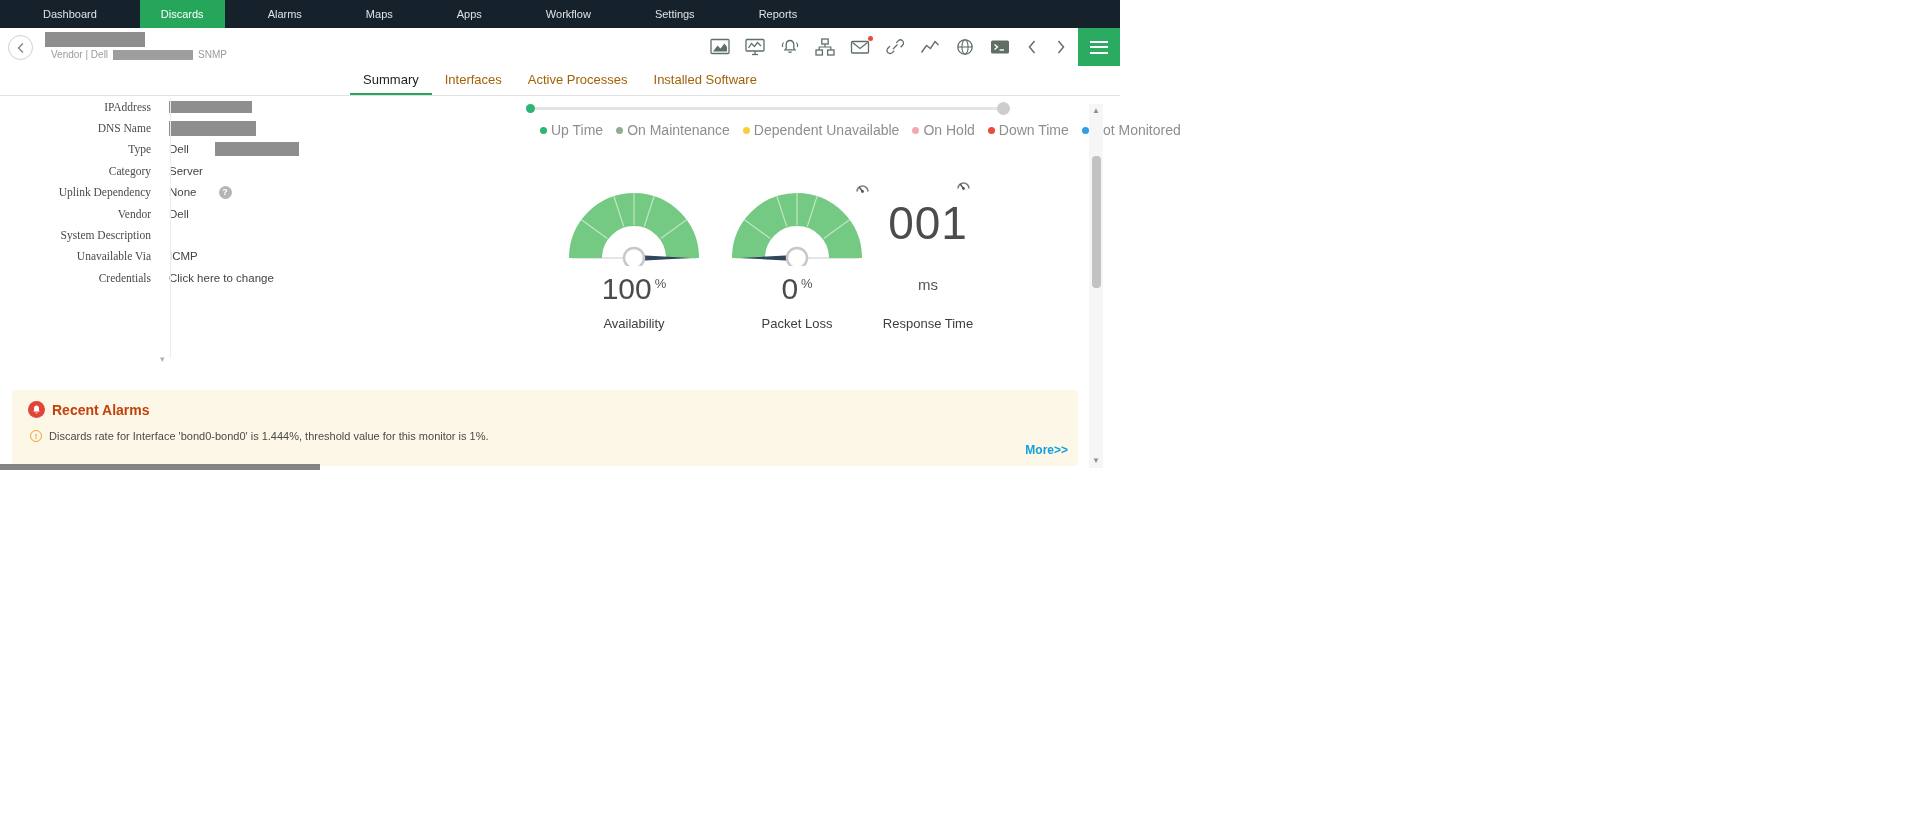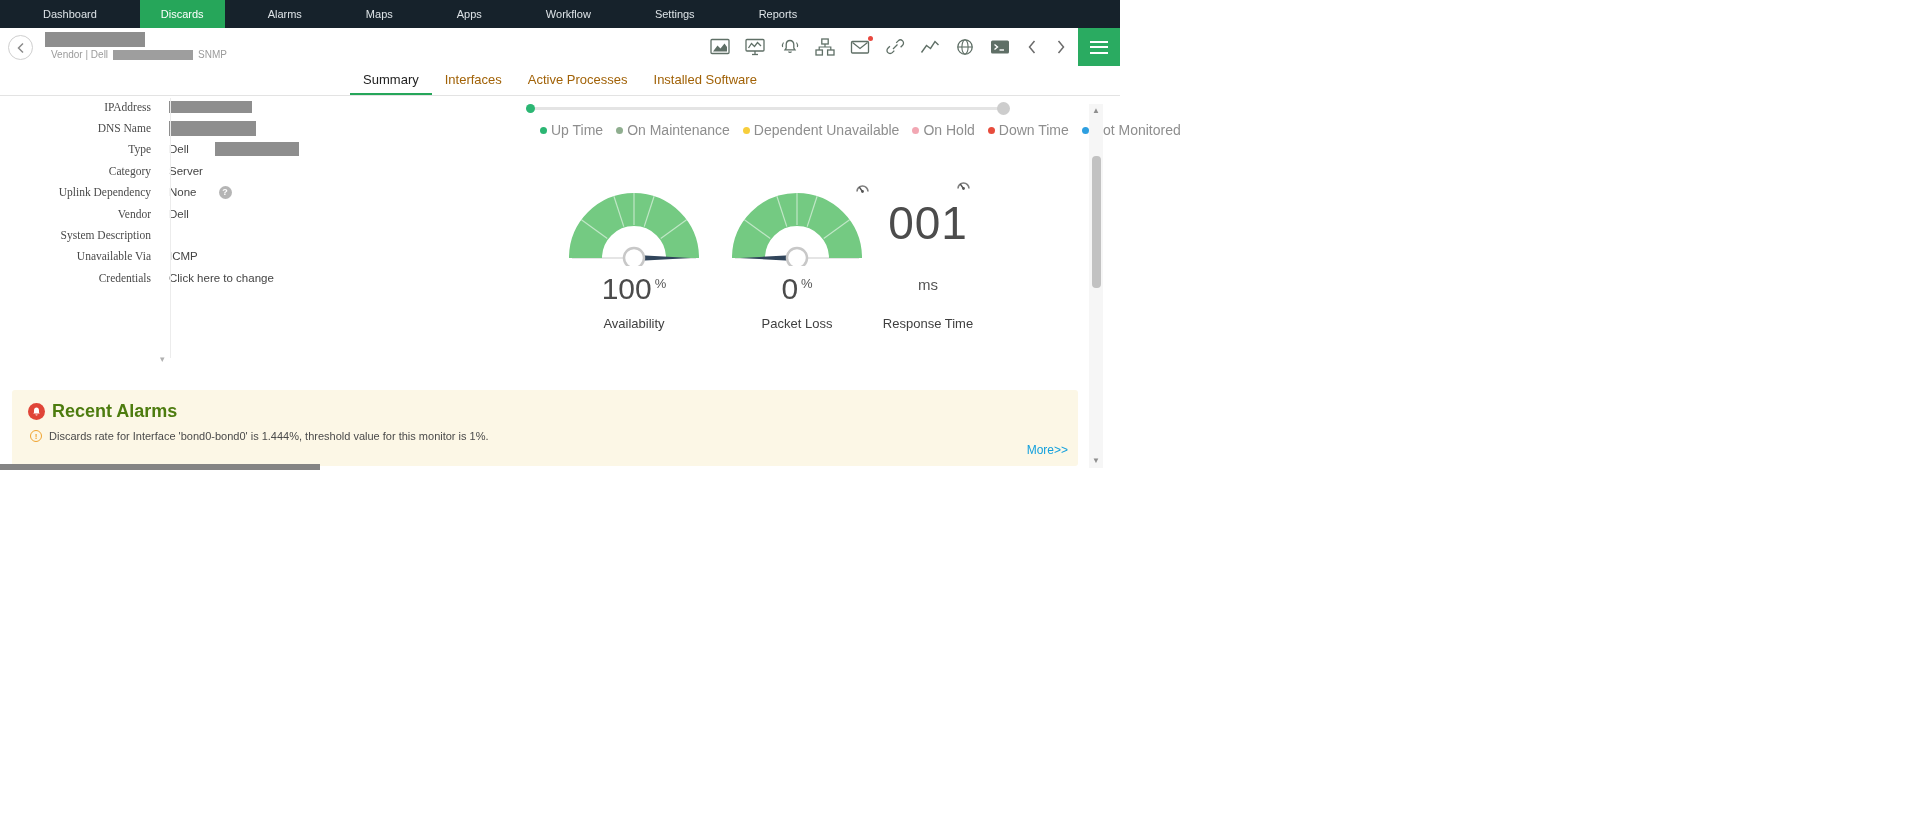--- a/index.html
+++ b/index.html
@@ -67,25 +67,25 @@
   .rt-num { position:absolute; top:14px; width:100%; font-size:46px; letter-spacing:1px; color:#4c4c4c; }
   .rt-unit { position:absolute; top:94px; width:100%; font-size:15px; color:#555; }
   .mini-gauge { position:absolute; cursor:pointer; }
   .mg-2 { left:138px; top:-2px; }
   .mg-3 { left:108px; top:-5px; }
 
   
   .alarms { position:absolute; left:12px; top:294px; width:1066px; height:76px; background:#fcf7e6; border-radius:3px; }
   .alarm-head { position:absolute; left:16px; top:11px; display:flex; align-items:center; gap:7px; }
   .alarm-bell { width:17px; height:17px; border-radius:50%; background:#e04538; display:flex; align-items:center; justify-content:center; }
-  .alarm-title { font-size:18px; font-weight:bold; color:#4d7c0f; }
+  .alarm-title { font-size:14px; font-weight:bold; color:#c2410c; }
   .alarm-row { position:absolute; left:18px; top:40px; display:flex; align-items:center; gap:7px; }
   .warn-ic { width:12px; height:12px; border-radius:50%; border:1.5px solid #f0a32f; color:#f0a32f; font-size:8px; font-weight:bold; text-align:center; line-height:11px; }
   .alarm-msg { font-size:11px; color:#4a4a4a; }
-  .more-link { position:absolute; right:10px; bottom:9px; font-size:12px; font-weight:normal; color:#12a0dd; cursor:pointer; }
+  .more-link { position:absolute; right:10px; bottom:9px; font-size:12px; font-weight:bold; color:#12a0dd; cursor:pointer; }
 
   
   .vscroll { position:absolute; left:1089px; top:8px; width:14px; height:364px; background:#f6f6f6; }
   .vs-arrow { position:absolute; left:0; width:14px; text-align:center; font-size:8px; color:#8f8f8f; cursor:pointer; line-height:10px; }
   .vs-up { top:2px; } .vs-down { bottom:2px; }
   .vs-thumb { position:absolute; left:2.5px; top:52px; width:9px; height:132px; background:#c2c2c2; border-radius:4px; cursor:pointer; }
   .hscroll-thumb { position:absolute; left:0; top:368px; width:320px; height:6px; background:#848484; cursor:pointer; }
 </style>
 </head>
 <body>

